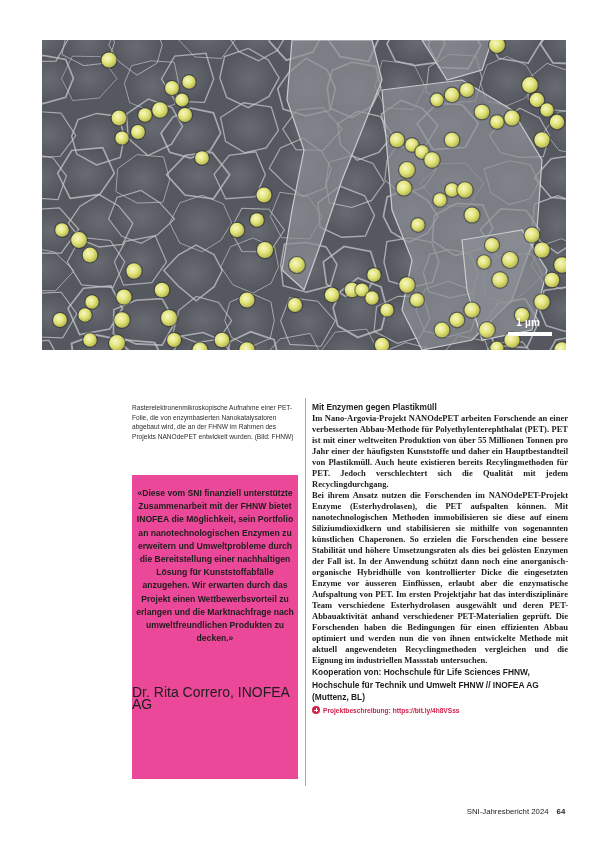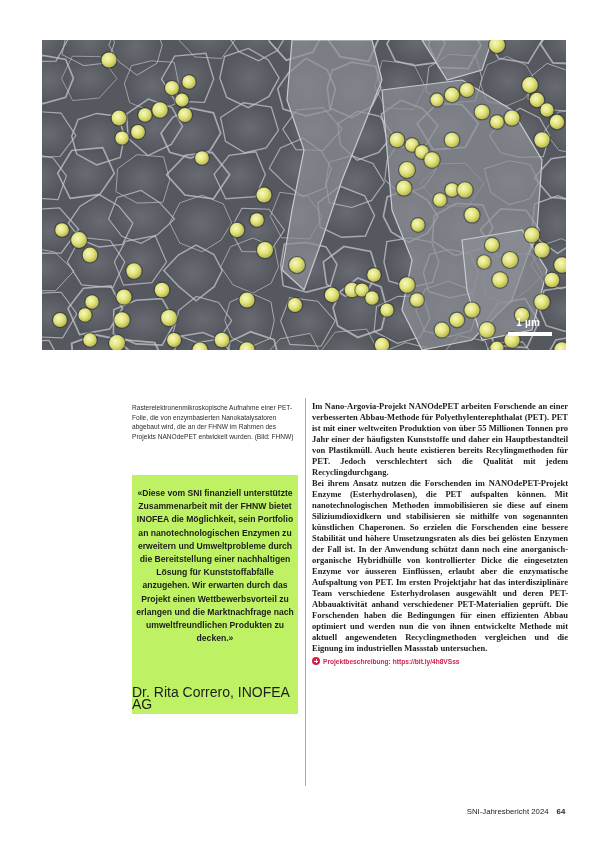--- a/index.html
+++ b/index.html
@@ -7,21 +7,21 @@
 
   .sem-figure { position: absolute; left: 42px; top: 40px; width: 524px; height: 310px; overflow: hidden; background: #5a5d63; }
   .sem-figure svg { display: block; width: 524px; height: 334px; }
   .scale-label { position: absolute; right: 26px; bottom: 22px; color: #ffffff;
     font-family: "Liberation Sans", sans-serif; font-size: 10px; font-weight: bold; letter-spacing: 0.2px; }
   .scale-bar { position: absolute; right: 14px; bottom: 14px; width: 44px; height: 4px; background: #ffffff; }
 
   .caption { position: absolute; left: 132px; top: 403px; width: 166px;
     font-family: "Liberation Sans", sans-serif; font-size: 6.6px; line-height: 9.5px; color: #2b2b2b; }
 
-  .quote-box { position: absolute; left: 132px; top: 475px; width: 166px; height: 239px; background: #bef264; }
+  .quote-box { position: absolute; left: 132px; top: 475px; width: 166px; height: 304px; background: #ec4899; }
   .quote-text { position: absolute; left: 0; top: 12px; width: 166px; text-align: center;
     font-family: "Liberation Sans", sans-serif; font-size: 8.6px; line-height: 13.2px; font-weight: bold; color: #1d1d1b; }
   .quote-author { position: absolute; left: 0; top: 211px; width: 166px; 
     font-family: "Liberation Sans", sans-serif; font-size: 14px; line-height: 12px; color: #1d1d1b; }
 
   .column-rule { position: absolute; left: 305px; top: 398px; width: 1px; height: 388px; background: #a9a9a9; }
 
   .article { position: absolute; left: 312px; top: 401px; width: 256px; color: #1d1d1b; }
   .article-title { font-family: "Liberation Sans", sans-serif; font-weight: bold; font-size: 8.4px; line-height: 12.3px; margin: 0; }
   .article-p { font-family: "Liberation Serif", serif; font-size: 8.5px; line-height: 11px; margin: 0; text-align: justify; hyphens: auto; font-weight: bold; }
@@ -439,22 +439,24 @@
 <div class="caption">Rasterelektronenmikroskopische Aufnahme einer PET-Folie, die von enzymbasierten Nanokatalysatoren abgebaut wird, die an der FHNW im Rahmen des Projekts NANOdePET entwickelt wurden. (Bild: FHNW)</div>
 
 <div class="quote-box">
   <div class="quote-text">«Diese vom SNI finanziell unterstützte Zusammenarbeit mit der FHNW bietet INOFEA die Möglichkeit, sein Portfolio an nanotechnologischen Enzymen zu erweitern und Umweltprobleme durch die Bereitstellung einer nachhaltigen Lösung für Kunststoffabfälle anzugehen. Wir erwarten durch das Projekt einen Wettbewerbsvorteil zu erlangen und die Marktnachfrage nach umweltfreundlichen Produkten zu decken.»</div>
   <div class="quote-author">Dr. Rita Correro, INOFEA AG</div>
 </div>
 
 <div class="column-rule"></div>
 
 <div class="article">
+  <h2 class="article-title">Mit Enzymen gegen Plastikmüll</h2>
   <p class="article-p">Im Nano-Argovia-Projekt NANOdePET arbeiten Forschende an einer verbesserten Abbau-Methode für Polyethylenterephthalat (PET). PET ist mit einer weltweiten Produktion von über 55 Millionen Tonnen pro Jahr einer der häufigsten Kunststoffe und daher ein Hauptbestandteil von Plastikmüll. Auch heute existieren bereits Recylingmethoden für PET. Jedoch verschlechtert sich die Qualität mit jedem Recyclingdurchgang.</p>
   <p class="article-p">Bei ihrem Ansatz nutzen die Forschenden im NANOdePET-Projekt Enzyme (Esterhydrolasen), die PET aufspalten können. Mit nanotechnologischen Methoden immobilisieren sie diese auf einem Siliziumdioxidkern und stabilisieren sie mithilfe von sogenannten künstlichen Chaperonen. So erzielen die Forschenden eine bessere Stabilität und höhere Umsetzungsraten als dies bei gelösten Enzymen der Fall ist. In der Anwendung schützt dann noch eine anorganisch-organische Hybridhülle von kontrollierter Dicke die eingesetzten Enzyme vor äusseren Einflüssen, erlaubt aber die enzymatische Aufspaltung von PET. Im ersten Projektjahr hat das interdisziplinäre Team verschiedene Esterhydrolasen ausgewählt und deren PET-Abbauaktivität anhand verschiedener PET-Materialien geprüft. Die Forschenden haben die Bedingungen für einen effizienten Abbau optimiert und werden nun die von ihnen entwickelte Methode mit aktuell angewendeten Recyclingmethoden vergleichen und die Eignung im industriellen Massstab untersuchen.</p>
+  <p class="cooperation">Kooperation von: Hochschule für Life Sciences FHNW, Hochschule für Technik und Umwelt FHNW // INOFEA AG (Muttenz, BL)</p>
   <div class="project-link">
     <span class="plus-icon"></span>
     <span class="link-label">Projektbeschreibung:</span>
     <span class="link-url">https://bit.ly/4h8VSss</span>
   </div>
 </div>
 
 <div class="footer">
   <span class="footer-title">SNI-Jahresbericht 2024</span>
   <span class="page-number">64</span>

